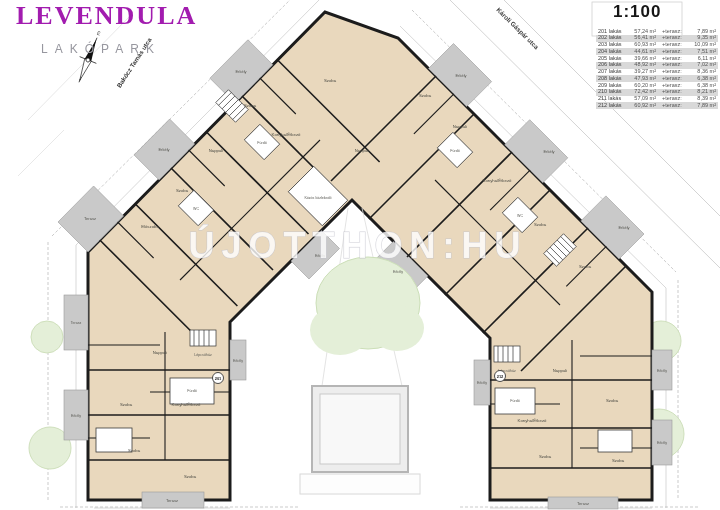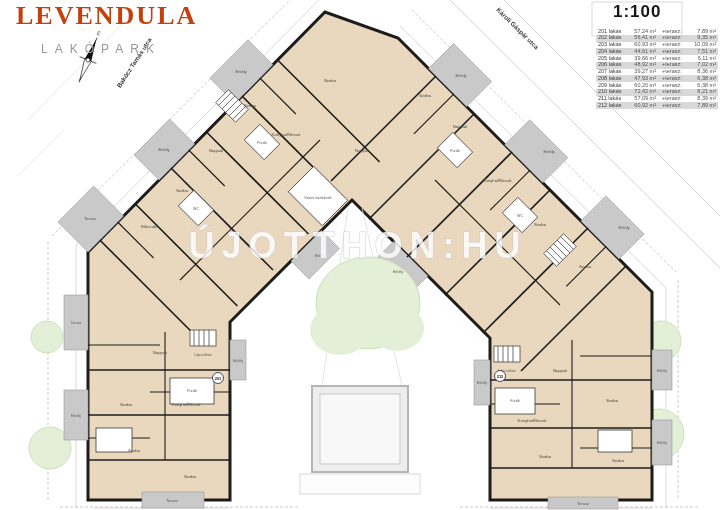--- a/index.html
+++ b/index.html
@@ -2,21 +2,21 @@
 <html><head>
 <meta charset="utf-8">
 <style>
   html,body{margin:0;padding:0;background:#fff;}
   .stage{position:relative;width:720px;height:510px;background:#fff;overflow:hidden;
          font-family:"Liberation Sans",sans-serif;}
   .plan-svg{position:absolute;left:0;top:0;}
   
   .logo{position:absolute;left:16px;top:2px;width:170px;text-align:center;}
   .logo-title{font-family:"Liberation Serif",serif;font-weight:bold;font-size:26px;
-              letter-spacing:2px;color:#c2410c;line-height:1.05;}
+              letter-spacing:2px;color:#a21caf;line-height:1.05;}
   .logo-sub{font-size:12px;letter-spacing:7px;color:#97979f;margin-top:13px;}
   
   .scale{position:absolute;left:613px;top:2px;font-size:17px;font-weight:bold;color:#161616;
          letter-spacing:1px;text-align:center;}
   .apt-table{position:absolute;right:2px;top:28px;width:122px;border-collapse:collapse;
              font-size:5.5px;line-height:1.05;color:#555;}
   .apt-table td{padding:0.5px 2px;white-space:nowrap;}
   .apt-table tr:nth-child(even){background:#d9d9d9;}
   .apt-table td.u{text-align:left;color:#444;}
   .apt-table td.a{text-align:right;}

